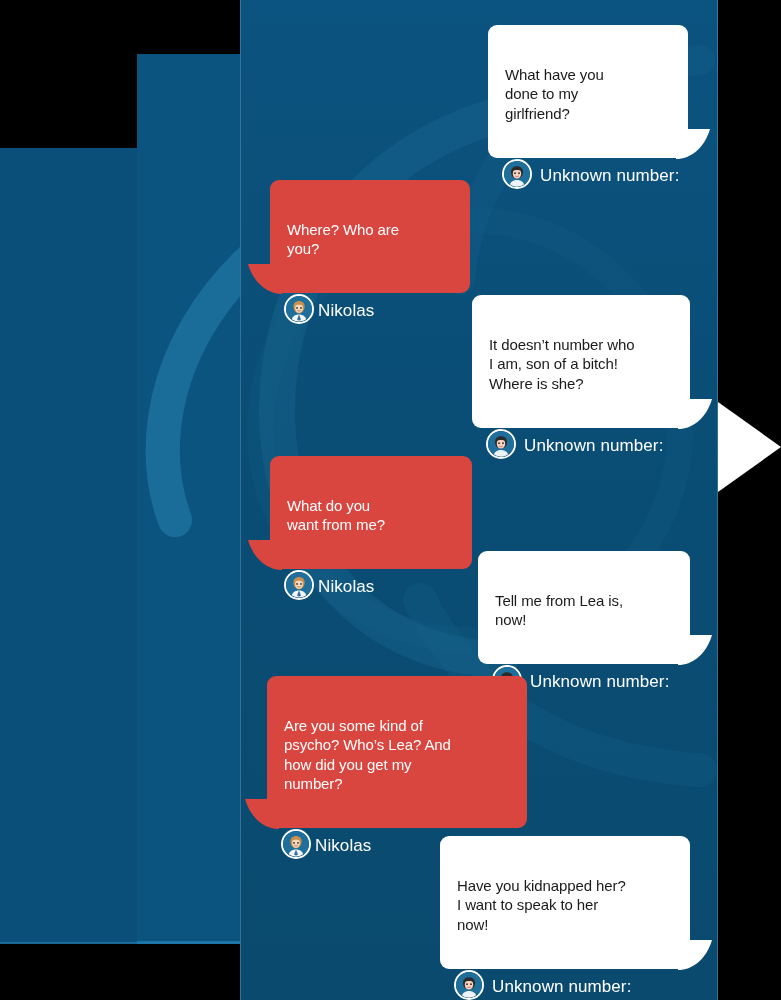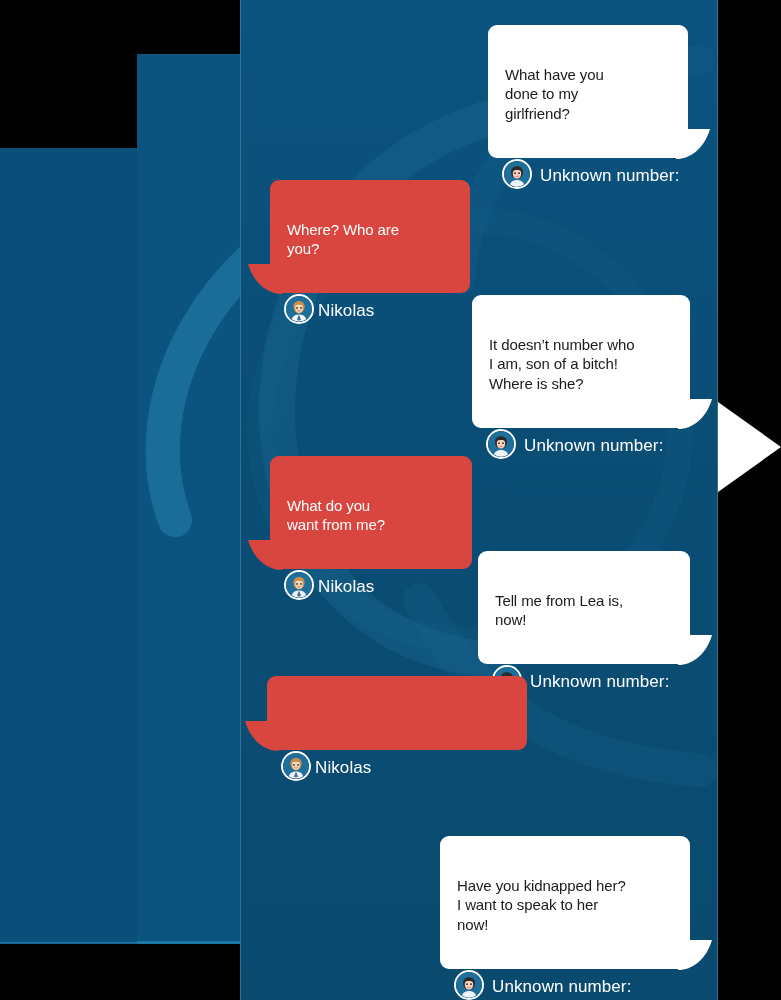--- a/index.html
+++ b/index.html
@@ -304,20 +304,24 @@
             <path d="M11.6 15.1c.8.6 2 .6 2.8 0" stroke="#d88" stroke-width="1.1" fill="none" stroke-linecap="round"></path>
             <path d="M13 19c4 0 6.5 2.2 7 4.6A13 13 0 0 1 6 23.6C6.5 21.2 9 19 13 19z" fill="#eef3f7"></path>
           </svg>
         </span>
         <span class="sender">Unknown number:</span>
       </div>
     </div>
 
     <div class="msg me" id="m6">
       <div class="bubble">
+        <span>Are you some kind of
+psycho? Who’s Lea? And
+how did you get my
+number?</span>
         <svg class="tail" viewBox="0 0 34 30">
           <path d="M34,0 L34,30 C20,30 6,20 0,0 Z" fill="#d9453f"></path>
         </svg>
       </div>
       <div class="meta">
         <span class="avatar">
           <svg viewBox="0 0 26 26">
             <circle cx="13" cy="13" r="13" fill="#1f6f9c"></circle>
             <path d="M13 5c-3.6 0-5.6 2.3-5.6 5.4 0 3.6 2.2 6.8 5.6 6.8s5.6-3.2 5.6-6.8C18.6 7.3 16.6 5 13 5z" fill="#c98f4e"></path>
             <path d="M13 7.6c2.4 0 3.9 1.6 3.9 4.1 0 2.9-1.7 5.1-3.9 5.1s-3.9-2.2-3.9-5.1c0-2.5 1.5-4.1 3.9-4.1z" fill="#f7d8ba"></path>

